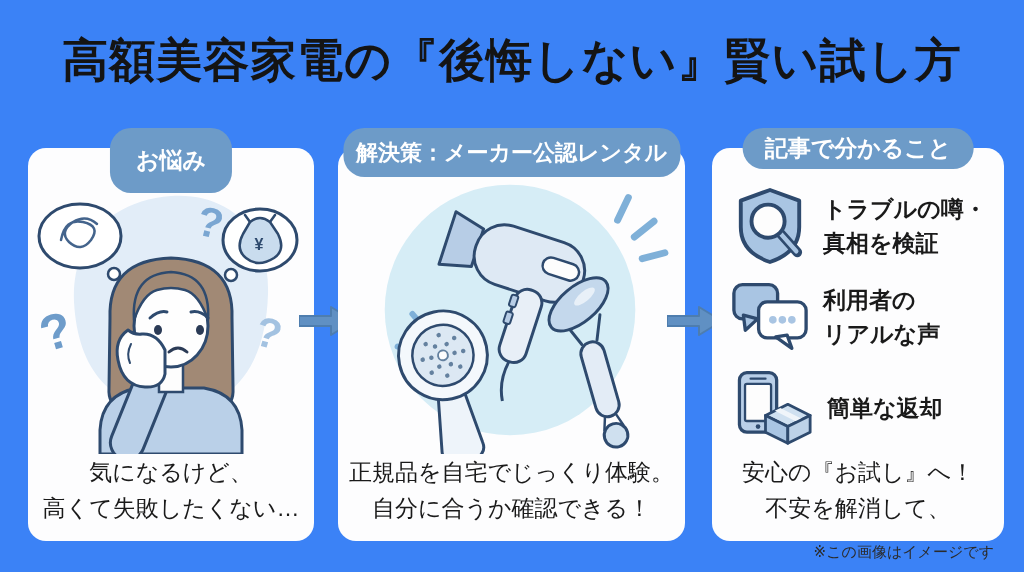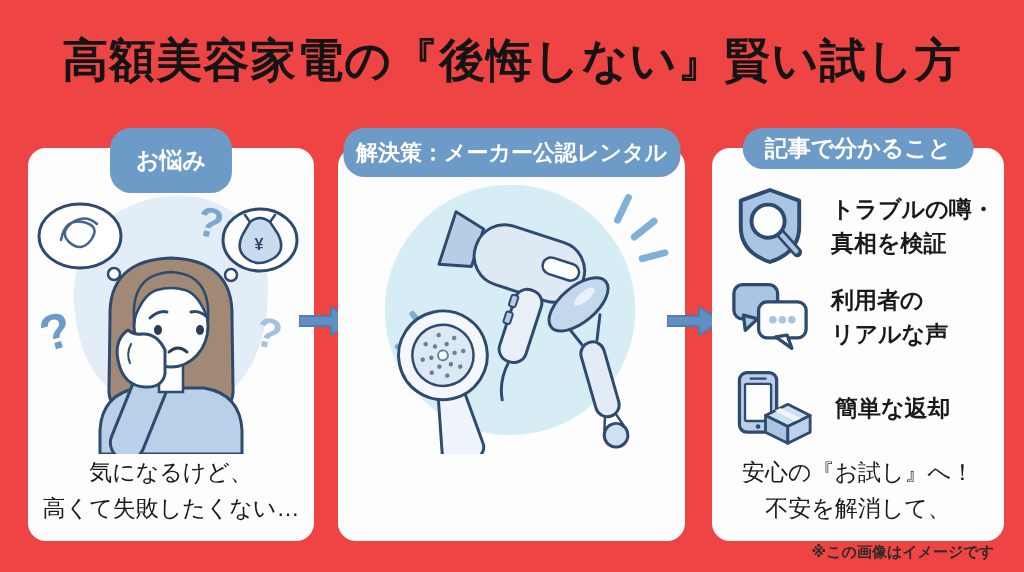--- a/index.html
+++ b/index.html
@@ -1,18 +1,18 @@
 <!DOCTYPE html>
 <html><head>
 <meta charset="utf-8">
 <style>
   html,body{margin:0;padding:0;background:#b9d2e6;}
   .stage{
     position:relative;width:1024px;height:572px;overflow:hidden;
-    background:#ef4444;
+    background:#3b82f6;
     font-family:"Liberation Sans","DejaVu Sans",sans-serif;
     -webkit-font-smoothing:antialiased;
   }
   .title{
     position:absolute;top:30px;left:0;width:100%;
     text-align:center;font-size:46px;font-weight:bold;color:#141414;
     letter-spacing:1px;white-space:nowrap;
   }
   .panel{
     position:absolute;top:148px;height:393px;background:#fdfdfe;
@@ -32,27 +32,27 @@
   .badge-md{font-size:23px;padding:0 22px;}
   .illus{position:absolute;left:0;}
   .caption{
     position:absolute;left:0;right:0;top:306px;text-align:center;
     font-size:23px;line-height:36px;font-weight:normal;color:#1a1a1a;
     white-space:nowrap;
   }
   .items{position:absolute;top:38px;left:20px;right:6px;}
   .item-row{display:flex;align-items:center;gap:15px;margin-bottom:11px;height:80px;}
   .item-icon{flex:0 0 76px;display:flex;justify-content:center;}
-  .item-text{font-size:23px;line-height:34px;font-weight:bold;color:#1a1a1a;white-space:nowrap;margin-left:8px;}
+  .item-text{font-size:23px;line-height:34px;font-weight:bold;color:#1a1a1a;white-space:nowrap;}
   .arrow{position:absolute;top:304px;width:58px;height:34px;}
   .arrow-1{left:299px;}
   .arrow-2{left:667px;}
   .disclaimer{
     position:absolute;top:543px;right:30px;
-    font-size:15px;font-weight:bold;color:#2b2b2b;white-space:nowrap;
+    font-size:15px;font-weight:normal;color:#2b2b2b;white-space:nowrap;
   }
 </style>
 </head>
 <body>
 
 <div class="stage">
 
   <div class="title">高額美容家電の『後悔しない』賢い試し方</div>
 
   <div class="panel panel-problem">
@@ -158,20 +158,24 @@
       <g transform="translate(258,200) rotate(-16)">
         <path d="M-8,-20 L-18,-44 M8,-20 L18,-44" stroke="#2e4a6e" stroke-width="3" stroke-linecap="round"></path>
         <ellipse cx="0" cy="-60" rx="36" ry="18" transform="rotate(-24 0 -60)" fill="#c4d8ec" stroke="#2e4a6e" stroke-width="3"></ellipse>
         <ellipse cx="8" cy="-66" rx="13" ry="5" transform="rotate(-24 8 -66)" fill="#e8f0f8"></ellipse>
         <rect x="-12" y="-20" width="24" height="78" rx="12" fill="#e3ecf6" stroke="#2e4a6e" stroke-width="3"></rect>
         <path d="M-6,58 L-10,70 M6,58 L10,70" stroke="#2e4a6e" stroke-width="2.5" stroke-linecap="round"></path>
         <circle cx="0" cy="78" r="12" fill="#cfe0ef" stroke="#2e4a6e" stroke-width="3"></circle>
       </g>
     </svg>
 
+    <div class="caption">
+      <div>正規品を自宅でじっくり体験。</div>
+      <div>自分に合うか確認できる！</div>
+    </div>
   </div>
 
   <svg class="arrow arrow-2" viewBox="0 0 58 34">
     <polygon points="0,12 32,12 32,3 55,17 32,31 32,22 0,22" fill="#6090c3" stroke="#4e7dae" stroke-width="2" stroke-linejoin="round"></polygon>
   </svg>
 
   <div class="panel panel-findings">
     <div class="badge badge-md">記事で分かること</div>
 
     <div class="items">

